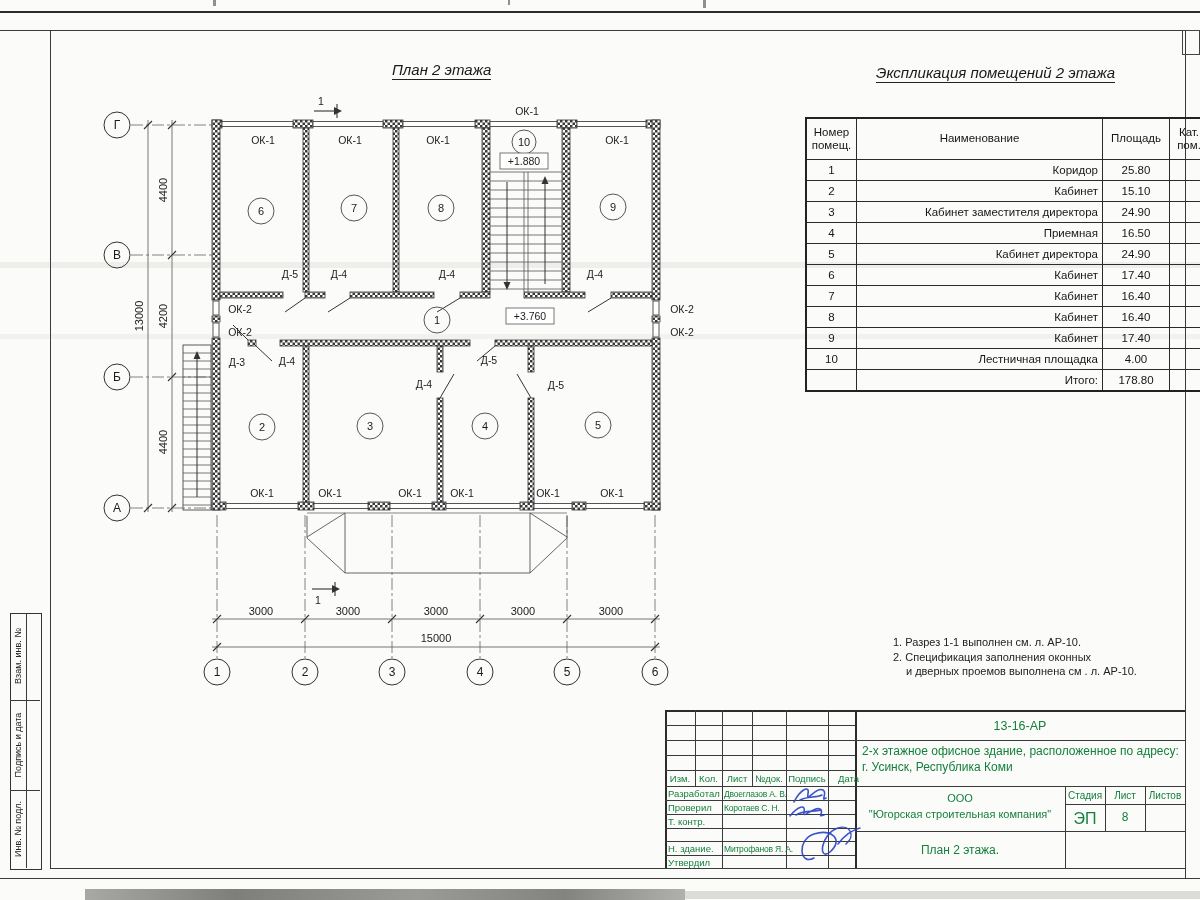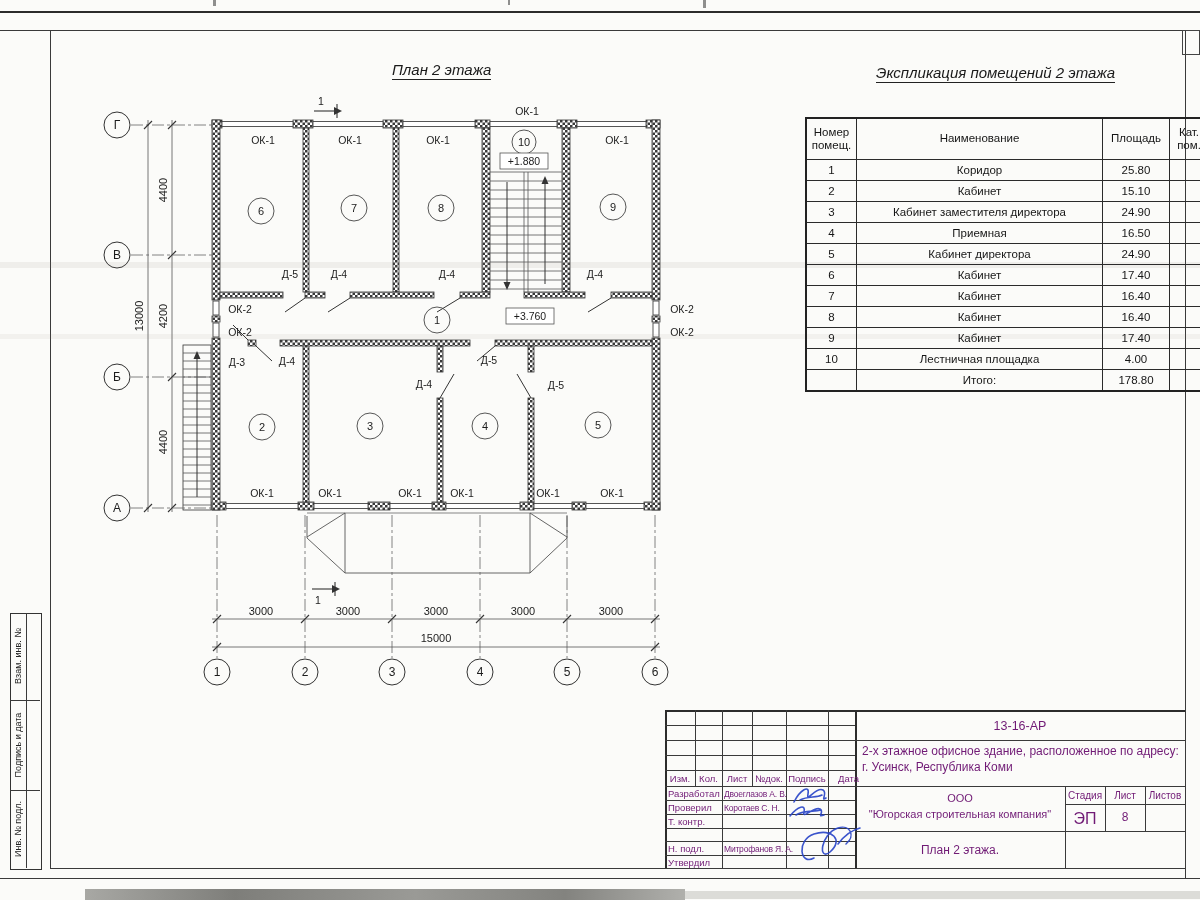--- a/index.html
+++ b/index.html
@@ -18,30 +18,30 @@
   }
   
   #expl-table { position:absolute; left:805px; top:117px; }
   #expl-table table { border-collapse:collapse; table-layout:fixed; width:366px;
     font-size:11.5px; color:#161616; }
   #expl-table td, #expl-table th { border:1px solid #2b2b2b; padding:0 4px;
     height:20px; overflow:hidden; white-space:nowrap; font-weight:normal; }
   #expl-table table { border:2px solid #222; }
   #expl-table th { height:40px; text-align:center; white-space:normal; line-height:1.15; }
   .c-num { width:41px; text-align:center; }
-  .c-name { width:237px; text-align:center; }
+  .c-name { width:237px; text-align:right; }
   .c-area { width:58px; text-align:center; }
   .c-cat { width:30px; text-align:center; }
-  .t-total { text-align:center; padding-right:8px;margin-top:23px; }
+  .t-total { text-align:right; padding-right:8px;margin-top:23px; }
   
   #notes { position:absolute; left:893px; top:635px; width:300px; font-size:11px;
     line-height:14.5px; color:#222; }
   #notes .ind { padding-left:13px; }
   
-  .tb-txt { position:absolute; font-size:9.5px; color:#701a75; white-space:nowrap; }
+  .tb-txt { position:absolute; font-size:9.5px; color:#15803d; white-space:nowrap; }
   .tb-name { font-size:8.5px; letter-spacing:-0.2px;text-align:right; }
   .tb-c { text-align:center; }
   
   .vlabel { position:absolute; transform:rotate(-90deg); transform-origin:center;
     font-size:9px; color:#222; text-align:center; white-space:nowrap; }
   svg { font-family:"Liberation Sans", sans-serif; }
   .artifact { position:absolute; background:#555; opacity:.65; }
   .streak { position:absolute; left:0; width:1200px; background:#8d8375; }
 </style>
 </head>
@@ -437,20 +437,25 @@
       <tr>
         <td class="c-num"></td>
         <td class="c-name t-total">Итого:</td>
         <td class="c-area">178.80</td>
         <td class="c-cat"></td>
       </tr>
     </tbody>
       </table>
   </div>
 
+  <div id="notes">
+    <div>1. Разрез 1-1 выполнен см. л. АР-10.</div>
+    <div>2. Спецификация заполнения оконных</div>
+    <div class="ind">и дверных проемов выполнена см . л. АР-10.</div>
+  </div>
 
   <div>
 
     <div class="hline thick" style="left:665px;top:710px;width:520px;height:2px"></div>
     <div class="vline thick" style="left:665px;top:710px;height:158px;width:2px"></div>
     <div class="hline" style="left:665px;top:725px;width:190px"></div>
     <div class="hline" style="left:665px;top:740px;width:190px"></div>
     <div class="hline" style="left:665px;top:755px;width:190px"></div>
     <div class="hline" style="left:665px;top:770px;width:190px"></div>
     <div class="hline" style="left:665px;top:786px;width:190px"></div>
@@ -478,21 +483,21 @@
     <span class="tb-txt tb-c" style="left:665px;top:773px;width:30px">Изм.</span>
     <span class="tb-txt tb-c" style="left:695px;top:773px;width:27px">Кол.</span>
     <span class="tb-txt tb-c" style="left:722px;top:773px;width:30px">Лист</span>
     <span class="tb-txt tb-c" style="left:752px;top:773px;width:34px">№док.</span>
     <span class="tb-txt tb-c" style="left:786px;top:773px;width:42px">Подпись</span>
     <span class="tb-txt tb-c" style="left:828px;top:773px;width:41px">Дата</span>
 
     <span class="tb-txt" style="left:668px;top:788px">Разработал</span>
     <span class="tb-txt" style="left:668px;top:802px">Проверил</span>
     <span class="tb-txt" style="left:668px;top:816px">Т. контр.</span>
-    <span class="tb-txt" style="left:668px;top:843px">Н. подл.</span>
+    <span class="tb-txt" style="left:668px;top:843px">Н. здание.</span>
     <span class="tb-txt" style="left:668px;top:857px">Утвердил</span>
     <span class="tb-txt tb-name" style="left:724px;top:789px">Двоеглазов А. В.</span>
     <span class="tb-txt tb-name" style="left:724px;top:803px">Коротаев С. Н.</span>
     <span class="tb-txt tb-name" style="left:724px;top:844px">Митрофанов Я. А.</span>
 
     <span class="tb-txt tb-c" style="left:855px;top:719px;width:330px;font-size:12.5px">13-16-АР</span>
     <span class="tb-txt" style="left:862px;top:744px;font-size:12px">2-х этажное офисное здание, расположенное по адресу:</span>
     <span class="tb-txt" style="left:862px;top:760px;font-size:12px">г. Усинск, Республика Коми</span>
     <span class="tb-txt tb-c" style="left:855px;top:792px;width:210px;font-size:11px">ООО</span>
     <span class="tb-txt tb-c" style="left:855px;top:808px;width:210px;font-size:11px">"Югорская строительная компания"</span>

